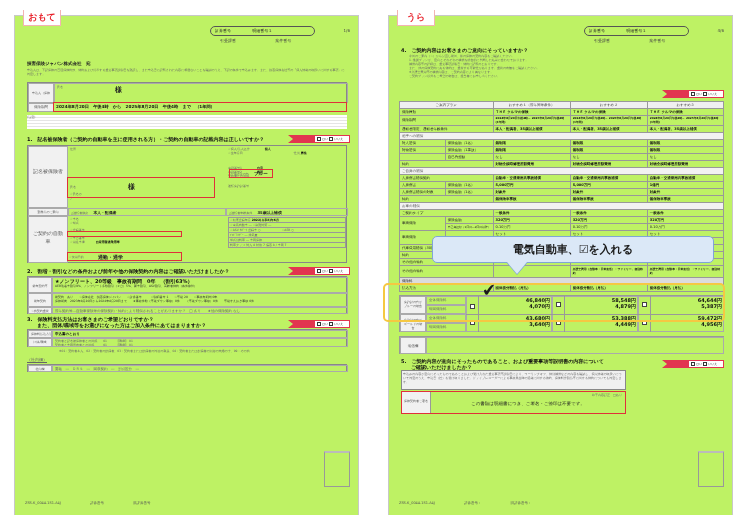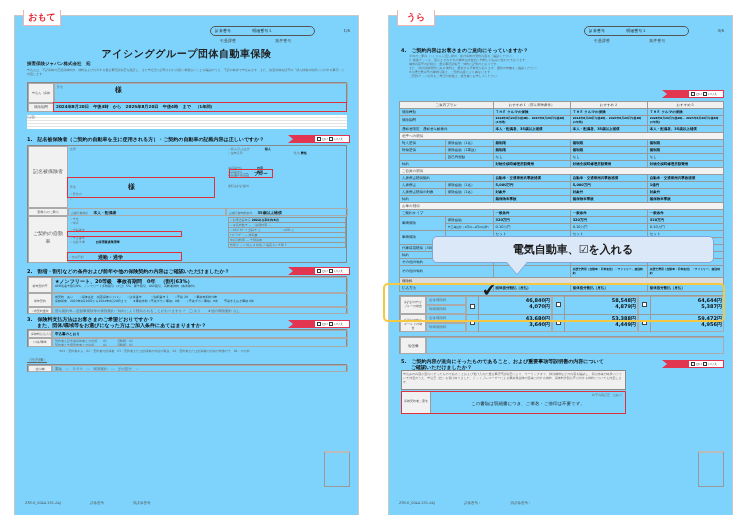--- a/index.html
+++ b/index.html
@@ -1,19 +1,19 @@
 <!DOCTYPE html>
 <html><head>
 <meta charset="utf-8">
 <style>
   * { box-sizing: border-box; margin: 0; padding: 0; }
   html, body { width: 750px; height: 520px; background: #ffffff; overflow: hidden; }
   body { font-family: "DejaVu Sans", "Liberation Sans", sans-serif; color: #222; position: relative; }
 
-  .page { position: absolute; top: 15px; width: 345px; height: 500px; border: 1px solid #c8c8c8; border-bottom: none; background: #7dd3fc; }
+  .page { position: absolute; top: 15px; width: 345px; height: 500px; border: 1px solid #c8c8c8; border-bottom: none; background: #bef264; }
   #page-front { left: 14px; }
   #page-back { left: 388px; }
 
   .side-tag { position: absolute; top: -6px; left: 8px; width: 38px; height: 16px; background: #fff; border: 1px solid #f3b3b3; border-top: none; color: #e8202a; font-weight: bold; font-size: 9px; text-align: center; line-height: 15px; }
 
   .hdr-box { position: absolute; top: 10px; left: 195px; width: 105px; height: 10px; border: 1px solid #555; border-radius: 6px; font-size: 4px; line-height: 8px; padding-left: 4px; white-space: nowrap; }
   .hdr-box span { margin-right: 20px; }
   .hdr-sub { position: absolute; top: 22px; left: 205px; font-size: 4px; white-space: nowrap; color: #444; }
   .hdr-sub span { margin-right: 38px; }
   .pageno { position: absolute; top: 12px; right: 8px; font-size: 4px; color: #444; }
@@ -66,21 +66,20 @@
   <div class="hdr-box">
     <span>証券番号</span>
     <span>明細番号１</span>
   </div>
   <div class="hdr-sub">
     <span>引受課番</span>
     <span>案件番号</span>
   </div>
   <div class="pageno">1/6</div>
 
-  <div class="doc-title">アイシンググループ団体自動車保険</div>
   <div class="addressee">損害保険ジャパン株式会社　宛</div>
   <div class="fineblock fine" style="top:52px;">申込人は、下記保険の普通保険約款、特約および付帯する重要事項説明書を熟読し、また申込書に記載された内容に相違ないことを確認のうえ、下記の条件で申込みます。また、損害保険会社等の「個人情報の取扱いに関する事項」に同意します。</div>
 
   <div class="grid" style="left:12px; top:66px; width:320px; height:30px;">
     <div class="cell lbl" style="left:0; top:0; width:26px; height:20px; line-height:16px; white-space:normal; font-size:3px;">申込人（保険契約者）</div>
     <div class="cell" style="left:26px; top:0; width:294px; height:20px;">
       <span class="fine">氏名</span>
       <span style="position:absolute; left:60px; top:4px; font-size:7px; font-weight:bold;">様</span>
     </div>
     <div class="cell lbl" style="left:0; top:20px; width:26px; height:9px;">保険期間</div>

